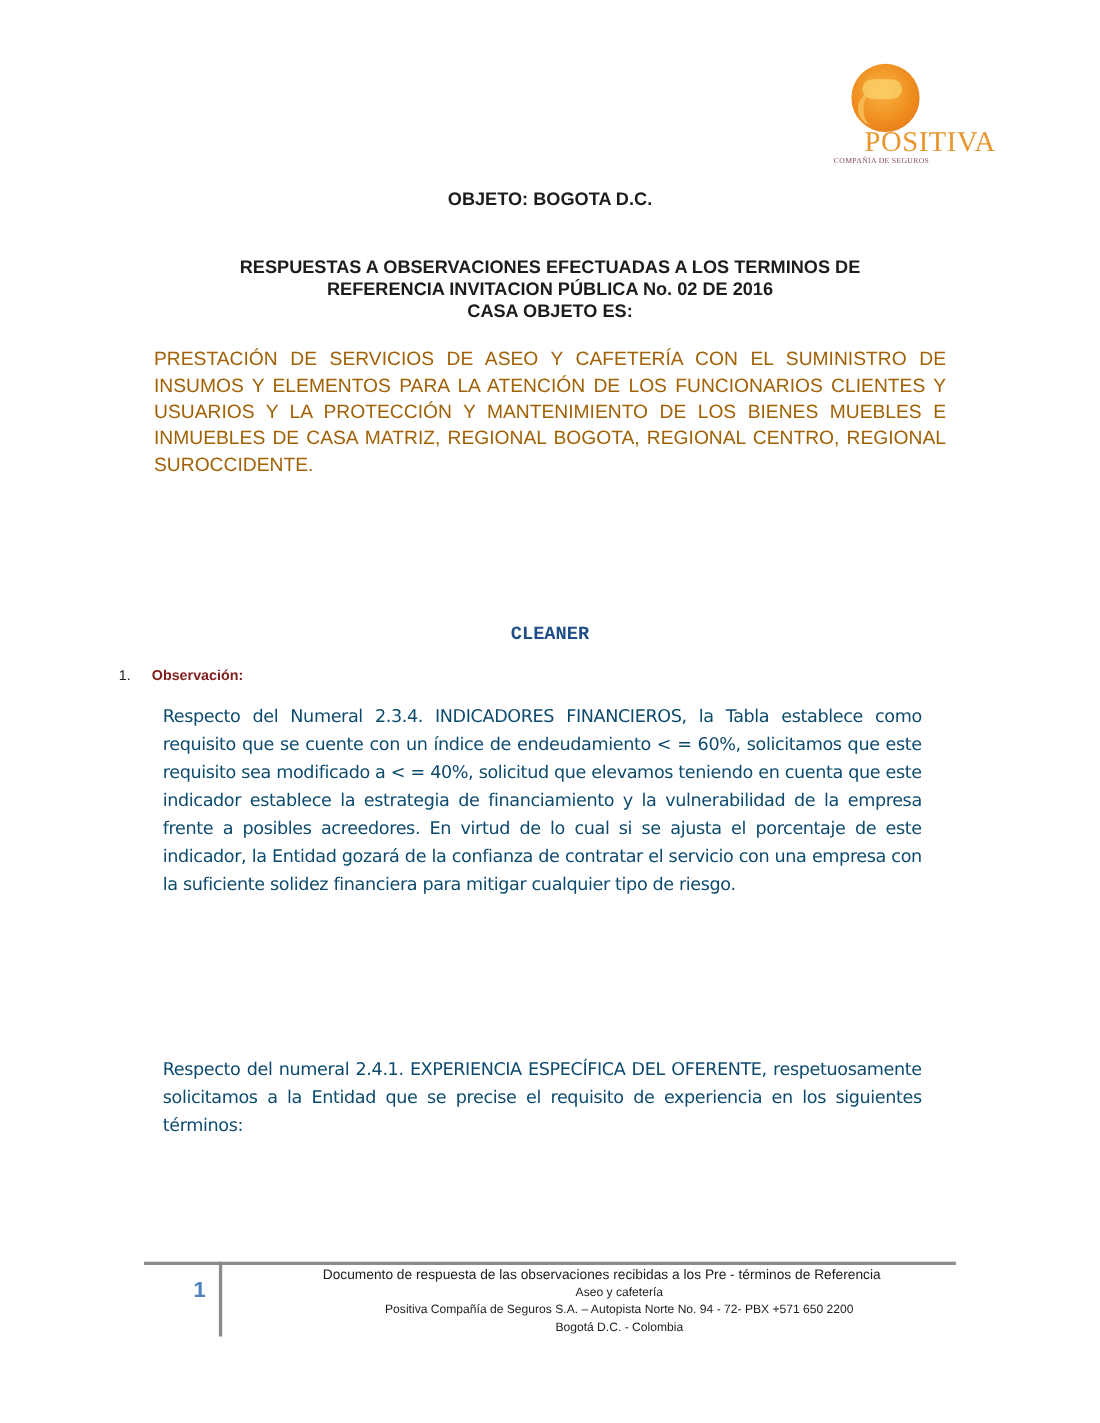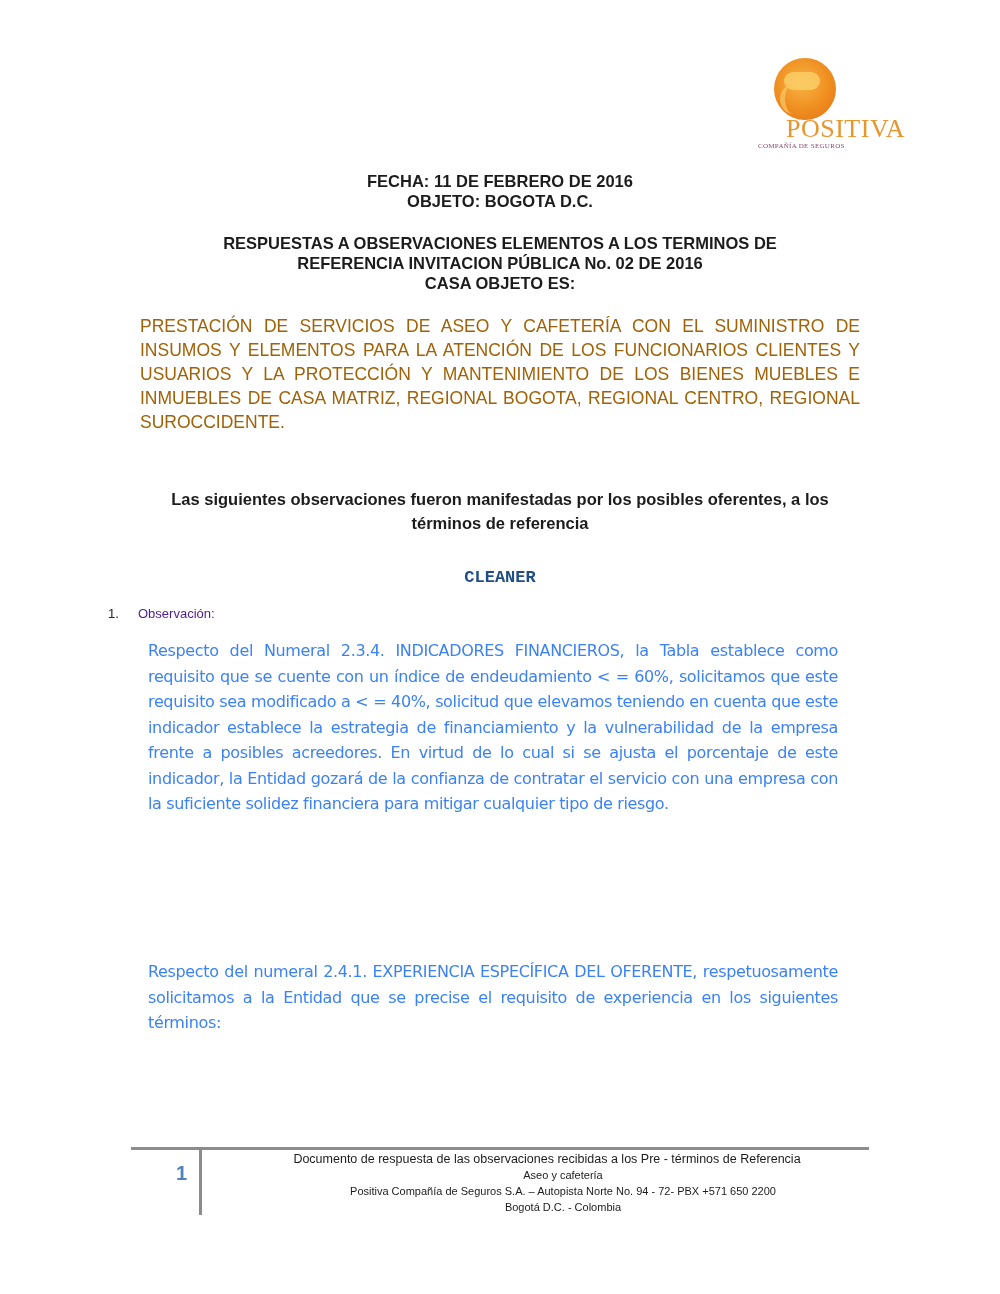--- a/index.html
+++ b/index.html
@@ -109,30 +109,30 @@
       font-family: Liberation Mono, monospace;
     }
     .obs-item {
       position: absolute;
       left: 108px; top: 606px;
       font-size: 13px;
       display: flex;
       align-items: baseline;
     }
     .obs-num { width: 30px; color: #222; }
-    .obs-label { color: #4c1d95; font-weight: normal; }
+    .obs-label { color: #7f1d1d; font-weight: bold; }
     
     .scan {
       position: absolute;
       left: 148px;
       width: 690px;
       font-family: "DejaVu Sans", sans-serif;
       font-size: 16px;
       line-height: 25.5px;
-      color: #3b82f6;
+      color: #0c4a6e;
       text-align: justify;
       letter-spacing: -0.35px;
       filter: blur(0.25px);
     }
     .scan1 { top: 638px; }
     .scan2 { top: 959px; }
     .rta {
       position: absolute;
       left: 140px; top: 866px;
       width: 720px;
@@ -183,36 +183,31 @@
   <div class="logo">
     <div class="logo-sun">
       <div class="cloud"></div>
       <div class="stripe"></div>
     </div>
     <div class="logo-word">POSITIVA</div>
     <div class="logo-sub">COMPAÑÍA DE SEGUROS</div>
   </div>
 
   <div class="center-bold fecha">
-    <div>FECHA: 11 DE FEBRERO DE 2016</div>
     <div>OBJETO: BOGOTA D.C.</div>
   </div>
 
   <div class="center-bold titulo">
-    <div>RESPUESTAS A OBSERVACIONES ELEMENTOS A LOS TERMINOS DE</div>
+    <div>RESPUESTAS A OBSERVACIONES EFECTUADAS A LOS TERMINOS DE</div>
     <div>REFERENCIA INVITACION PÚBLICA No. 02 DE 2016</div>
     <div>CASA OBJETO ES:</div>
   </div>
 
   <div class="objeto">PRESTACIÓN DE SERVICIOS DE ASEO Y CAFETERÍA CON EL SUMINISTRO  DE INSUMOS Y ELEMENTOS PARA LA ATENCIÓN DE LOS FUNCIONARIOS CLIENTES Y USUARIOS Y LA PROTECCIÓN Y MANTENIMIENTO  DE LOS BIENES MUEBLES E INMUEBLES DE CASA MATRIZ, REGIONAL BOGOTA, REGIONAL CENTRO, REGIONAL SUROCCIDENTE.</div>
 
-  <div class="intro">
-    <div>Las siguientes observaciones fueron manifestadas por los posibles oferentes, a los</div>
-    <div>términos de referencia</div>
-  </div>
 
   <div class="section-title">CLEANER</div>
 
   <div class="obs-item">
     <span class="obs-num">1.</span>
     <span class="obs-label">Observación:</span>
   </div>
 
   <div class="scan scan1">Respecto del  Numeral 2.3.4. INDICADORES FINANCIEROS, la Tabla establece como requisito que se cuente con un índice de endeudamiento &lt; = 60%, solicitamos que este requisito sea modificado a &lt; = 40%,  solicitud que elevamos teniendo en cuenta que este indicador establece la estrategia de financiamiento y la vulnerabilidad de la empresa frente a posibles acreedores.  En virtud de lo cual si se ajusta el porcentaje de este indicador, la Entidad gozará de  la confianza de contratar el servicio con una empresa con la suficiente solidez financiera para mitigar cualquier tipo de riesgo.</div>
 

